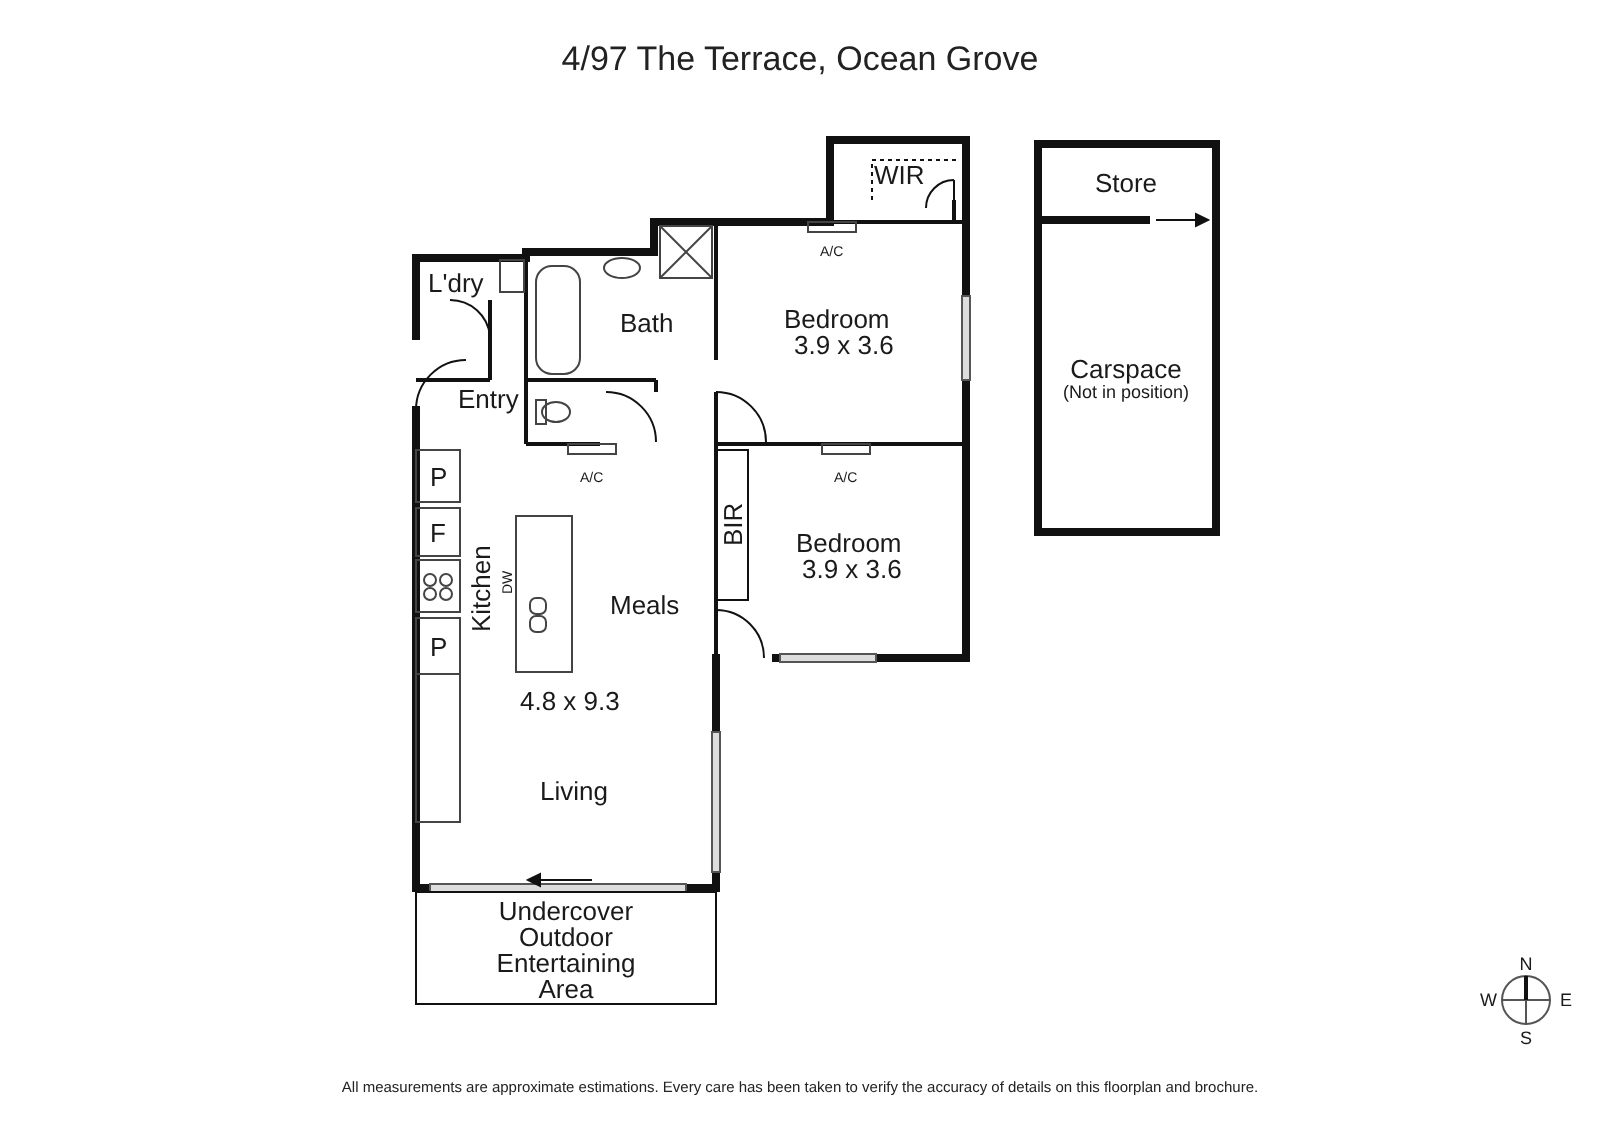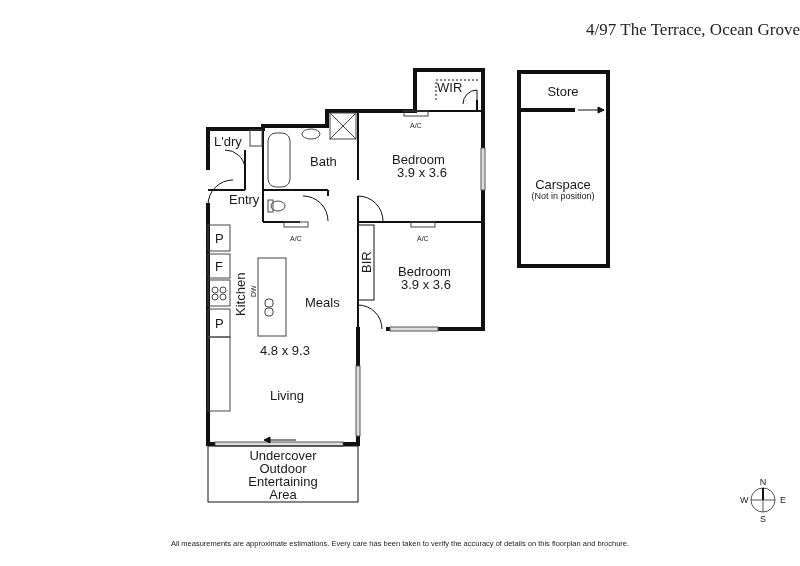--- a/index.html
+++ b/index.html
@@ -1,17 +1,17 @@
 <!DOCTYPE html>
 <html><head>
 <meta charset="utf-8">
 <style>
   html, body { margin:0; padding:0; background:#ffffff; }
   body { width:800px; height:566px; position:relative; overflow:hidden; font-family:"Liberation Sans", sans-serif; color:#1a1a1a; }
-  .title { position:absolute; top:20px; left:0; width:800px; text-align:right; font-family:Liberation Serif, serif; font-size:17px; color:#222; }
+  .title { position:absolute; top:20px; left:0; width:800px; text-align:center; font-family:Liberation Sans, sans-serif; font-size:17px; color:#222; }
   svg.plan { position:absolute; left:0; top:0; }
   svg text { font-family:"Liberation Sans", sans-serif; fill:#1a1a1a; }
   .lbl { font-size:13px; }
   .sm { font-size:7px; }
   .tiny { font-size:9px; }
   .disclaimer { position:absolute; top:539px; left:0; width:800px; text-align:center; font-size:7.5px; color:#222; }
 </style>
 </head>
 <body>
 

